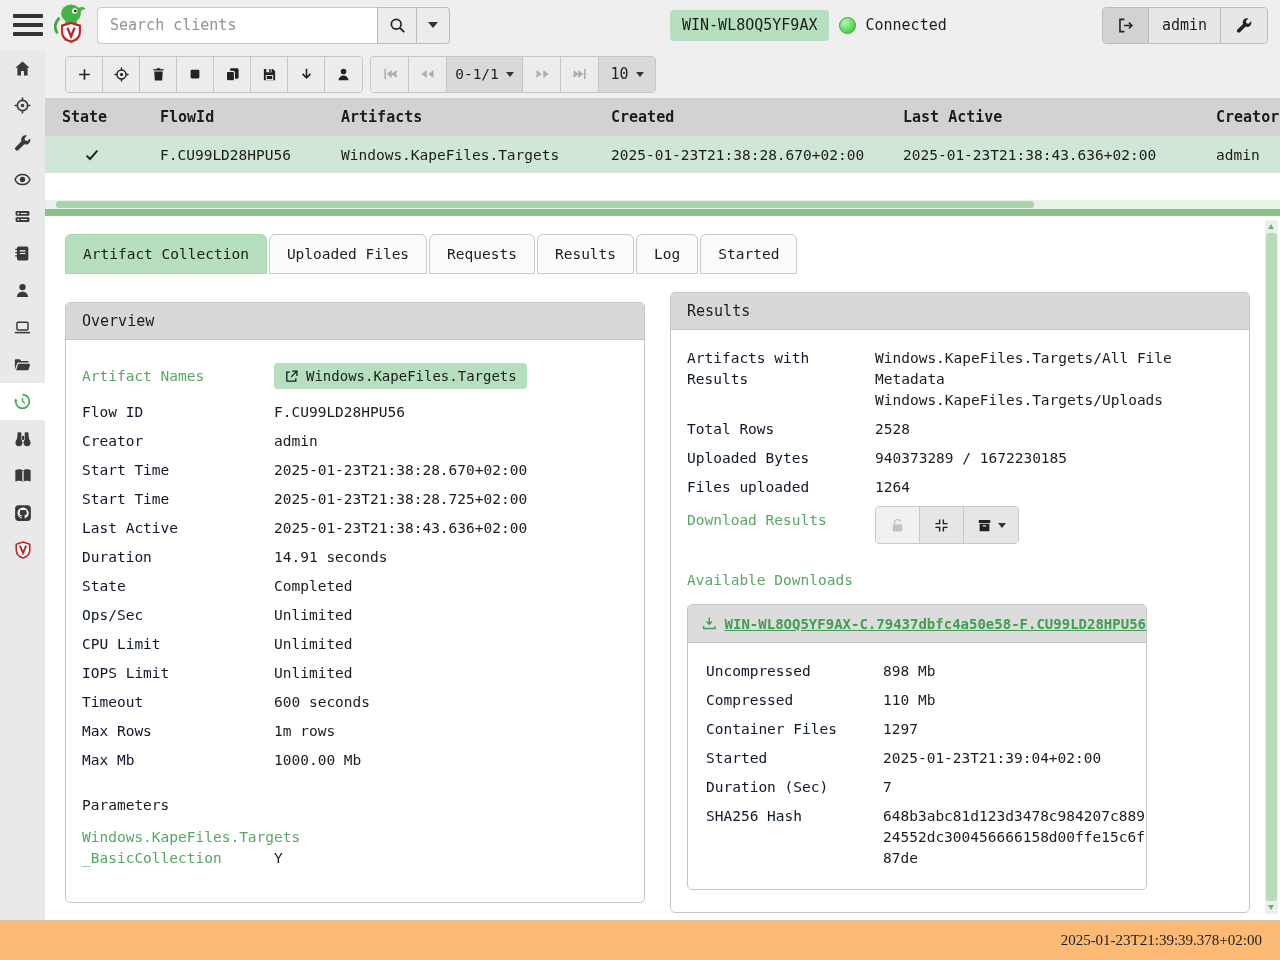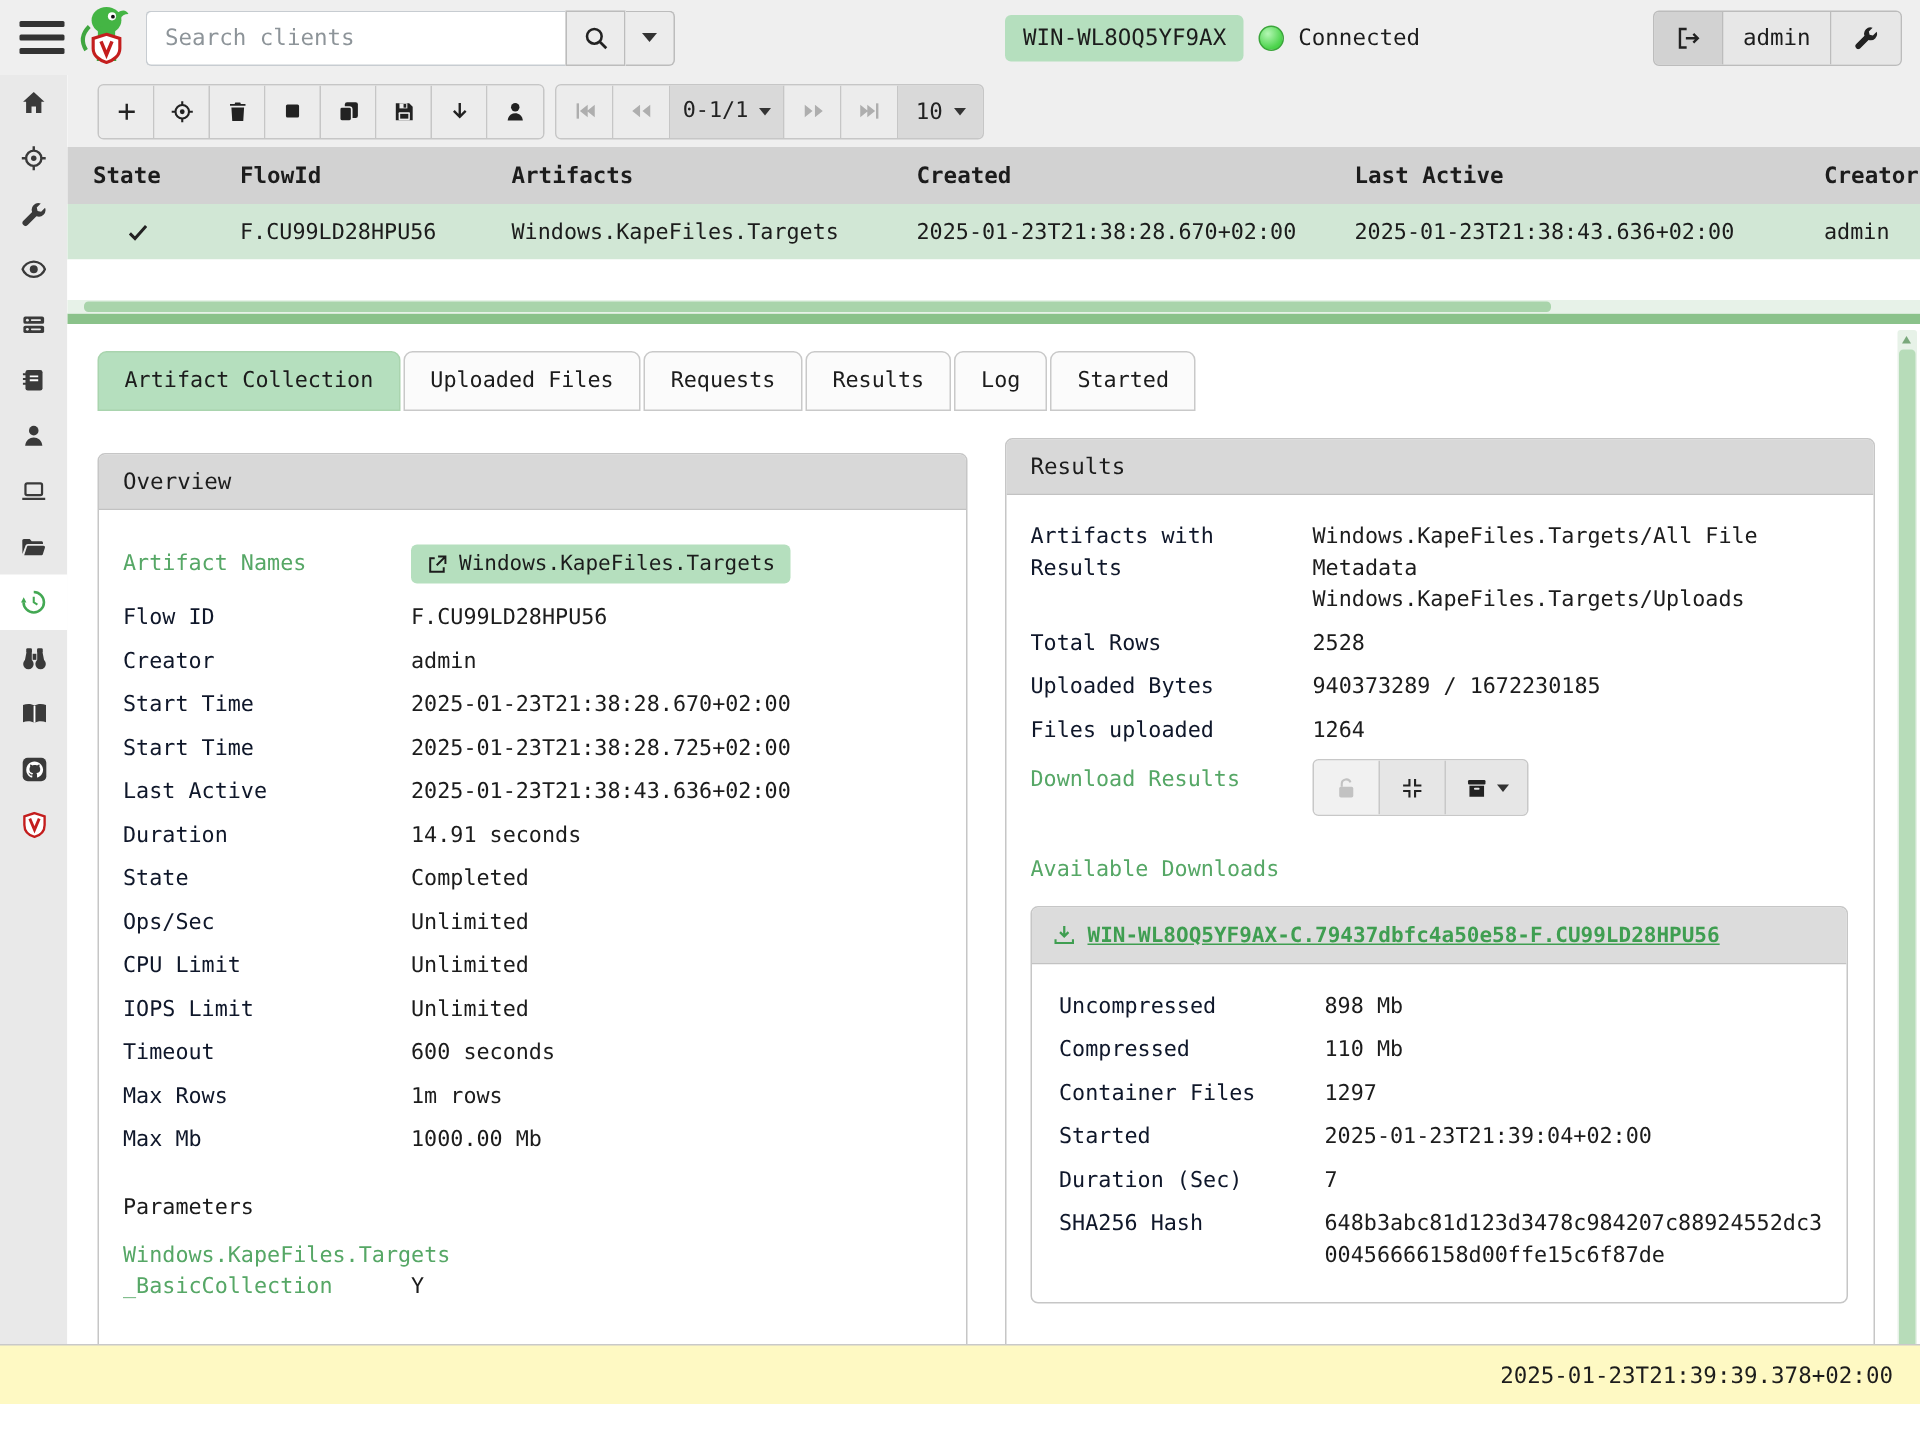--- a/index.html
+++ b/index.html
@@ -91,36 +91,36 @@
 
   .dl-btn-row { display:flex; line-height:38px; margin-top:4px; }
   .dl-btn-row .k { width:188px; padding-right:40px; color:#56a766; flex:none; line-height:29px; }
   .dl-group { display:flex; height:38px; border:1px solid #c8c8c8; border-radius:4px; overflow:hidden; align-self:flex-start; }
   .dl-group .btn { border:none; border-right:1px solid #c8c8c8; background:#e6e6e6; }
   .dl-group .btn:last-child { border-right:none; }
   .dl-group .btn.disabled { background:#f1f1f1; color:#c2c2c2; cursor:default; }
   .dl-lock { width:44px; } .dl-contract { width:44px; } .dl-archive { width:54px; gap:6px; }
 
   .avail-label { margin-top:22px; color:#56a766; line-height:29px; }
-  .dl-card { margin-top:9px; width:545px; border:1px solid #c6c6c6; border-radius:5px; }
+  .dl-card { margin-top:9px; width:460px; border:1px solid #c6c6c6; border-radius:5px; }
   .dl-card-header { height:38px; background:#dcdcdc; border-bottom:1px solid #c2c2c2; border-radius:4px 4px 0 0; display:flex; align-items:center; gap:8px; padding-left:14px; }
   .dl-link { color:#3f9e51; font-weight:bold; font-size:14px; text-decoration:underline; cursor:pointer; white-space:nowrap; }
   .dl-card-body { padding:14px 0 16px 18px; font-size:14.5px; }
   .dl-card-body .kv .k { width:177px; padding-right:18px; }
   .dl-card-body .kv .v { width:340px; word-break:break-all; }
 
   
   .vscroll { position:absolute; right:2px; top:4px; width:13px; height:694px; background:#e7f2e8; border-radius:2px; }
   .vscroll .thumb { position:absolute; left:1px; top:13px; width:11px; height:668px; background:#b7dcb9; border-radius:3px; }
   .vscroll .arr { position:absolute; left:3px; width:0; height:0; border-left:3.5px solid transparent; border-right:3.5px solid transparent; }
   .vscroll .arr.up { top:4px; border-bottom:5px solid #79a87b; }
   .vscroll .arr.down { bottom:4px; border-top:5px solid #79a87b; }
 
   
-  .footer { position:absolute; left:0; top:896px; width:1280px; height:40px; background:#fef9c3; border-top:1px solid #c9c9c9; display:flex; align-items:center; justify-content:flex-end; padding-right:18px; font-size:15px; }
+  .footer { position:absolute; left:0; top:920px; width:1280px; height:40px; background:#fdba74; border-top:1px solid #c9c9c9; display:flex; align-items:center; justify-content:flex-end; padding-right:18px; font-size:15px;font-family:Liberation Serif, serif; }
 </style>
 </head>
 <body>
 
 <svg width="0" height="0" style="position:absolute">
 <defs>
   <symbol id="i-home" viewBox="0 0 16 16">
         <path fill="currentColor" d="M8 1.3 1.3 7.4h1.9v7.1h3.4v-4.2h2.8v4.2h3.4V7.4h1.9Z"></path>
       </symbol>
   <symbol id="i-crosshair" viewBox="0 0 16 16">

